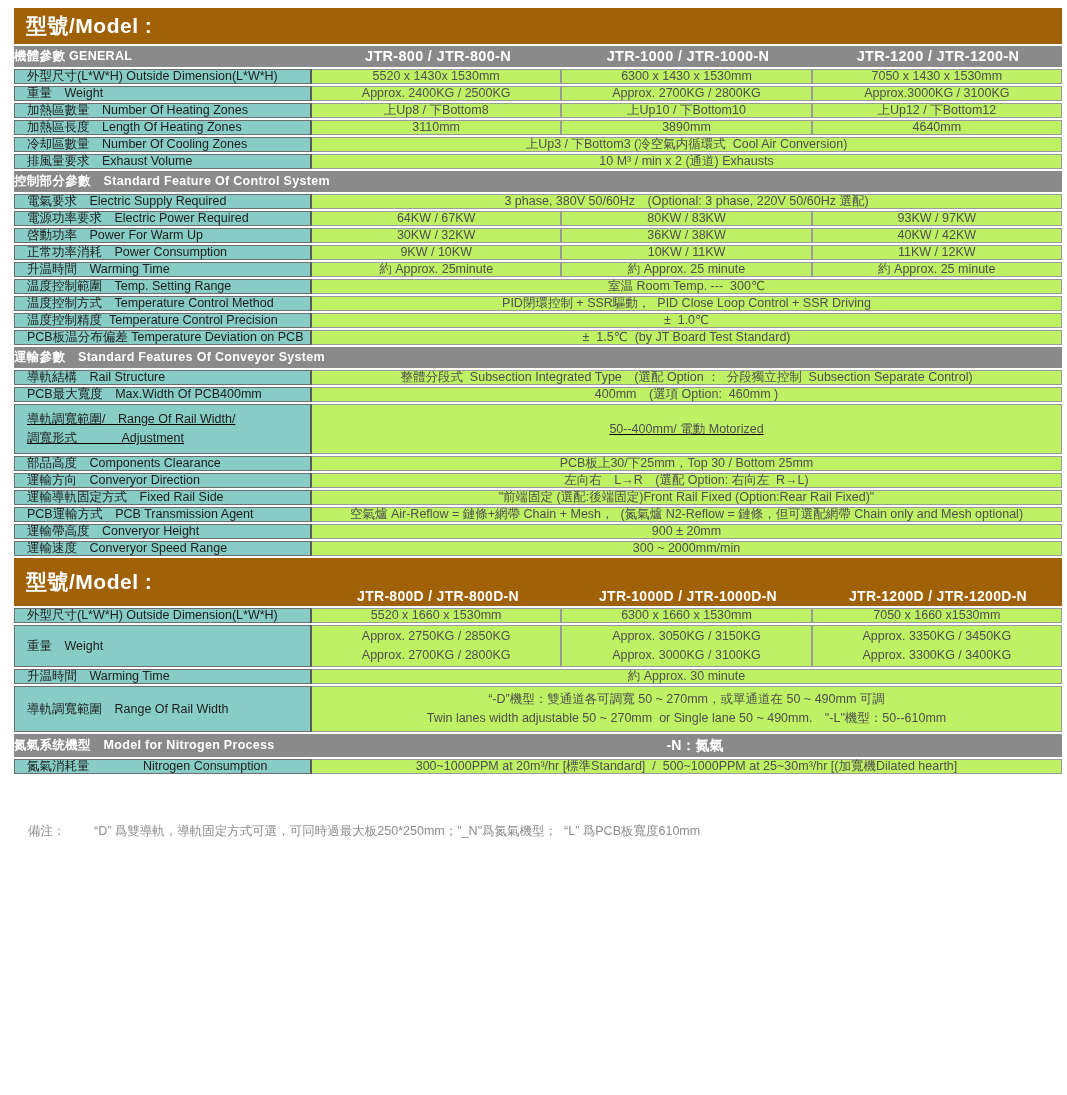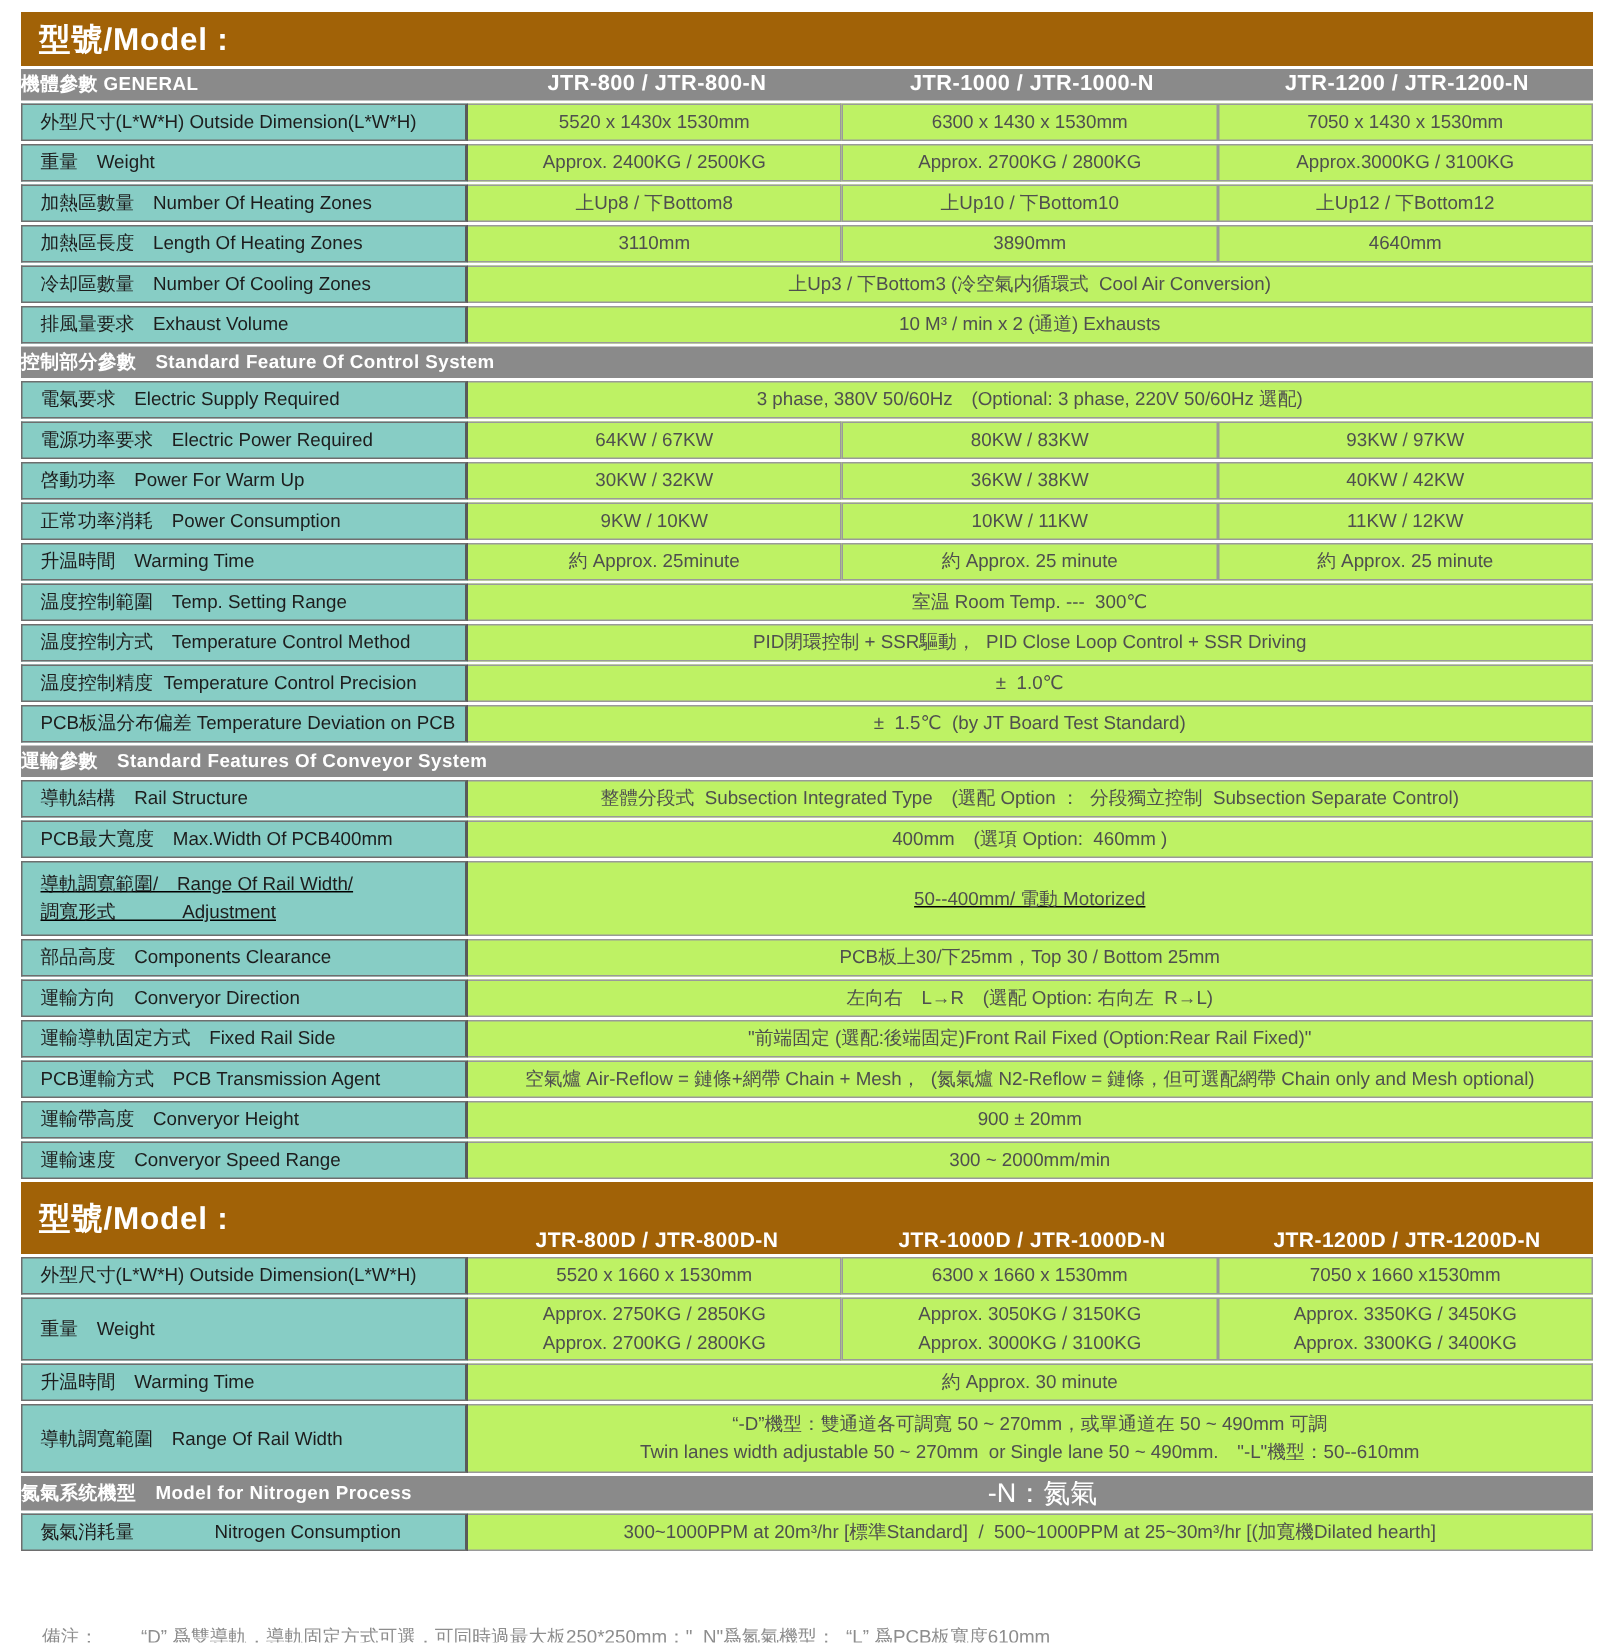--- a/index.html
+++ b/index.html
@@ -4,21 +4,21 @@
 <style>
   html,body { margin:0; padding:0; background:#ffffff; }
   body {
     font-family: "Liberation Sans", "DejaVu Sans", sans-serif;
     width: 1067px; height: 1095px; overflow: hidden;
     -webkit-font-smoothing: antialiased;
   }
   .sheet { padding: 8px 0 0 14px; }
   .spec-table { width: 1048px; }
 
-  .row { display:flex; margin-bottom:2px; height:25px; }
+  .row { display:flex; margin-bottom:2px; height:15px; }
 
   
   .row.header  { background:#a16207; }
   .h-label {
     width:298px; box-sizing:border-box; padding-left:12px;
     display:flex; align-items:center;
     color:#fff; font-weight:bold; font-size:21px; letter-spacing:.5px;
   }
   .h-cell {
     flex:1; display:flex; flex-direction:column; justify-content:center;
@@ -28,22 +28,22 @@
   .row.header2 .h-cell { font-size:14px; }
 
   
   .row.section { background:#8a8a8a; height:21px; }
   .sec-label {
     display:flex; align-items:center; padding-left:0;
     color:#fff; font-size:12.5px; font-weight:bold; letter-spacing:.3px;
   }
   .row.section.has-value .sec-label { width:298px; box-sizing:border-box; }
   .sec-value {
-    flex:1; display:flex; align-items:flex-end; justify-content:center;
-    color:#fff; font-size:18px; font-weight:normal;
+    flex:1; display:flex; align-items:center; justify-content:center;
+    color:#fff; font-size:14px; font-weight:bold;
   }
 
   
   .label-cell {
     width:298px; box-sizing:border-box; padding:2px 4px 2px 12px;
     background:#87cdc5; border:1px solid #6e6e6e; border-right:2px solid #5a5a5a;
     display:flex; flex-direction:column; justify-content:center;
     color:#1d1d1d; font-size:12.5px; line-height:1.5; white-space:pre;
   }
   .data-cell, .span-cell {

